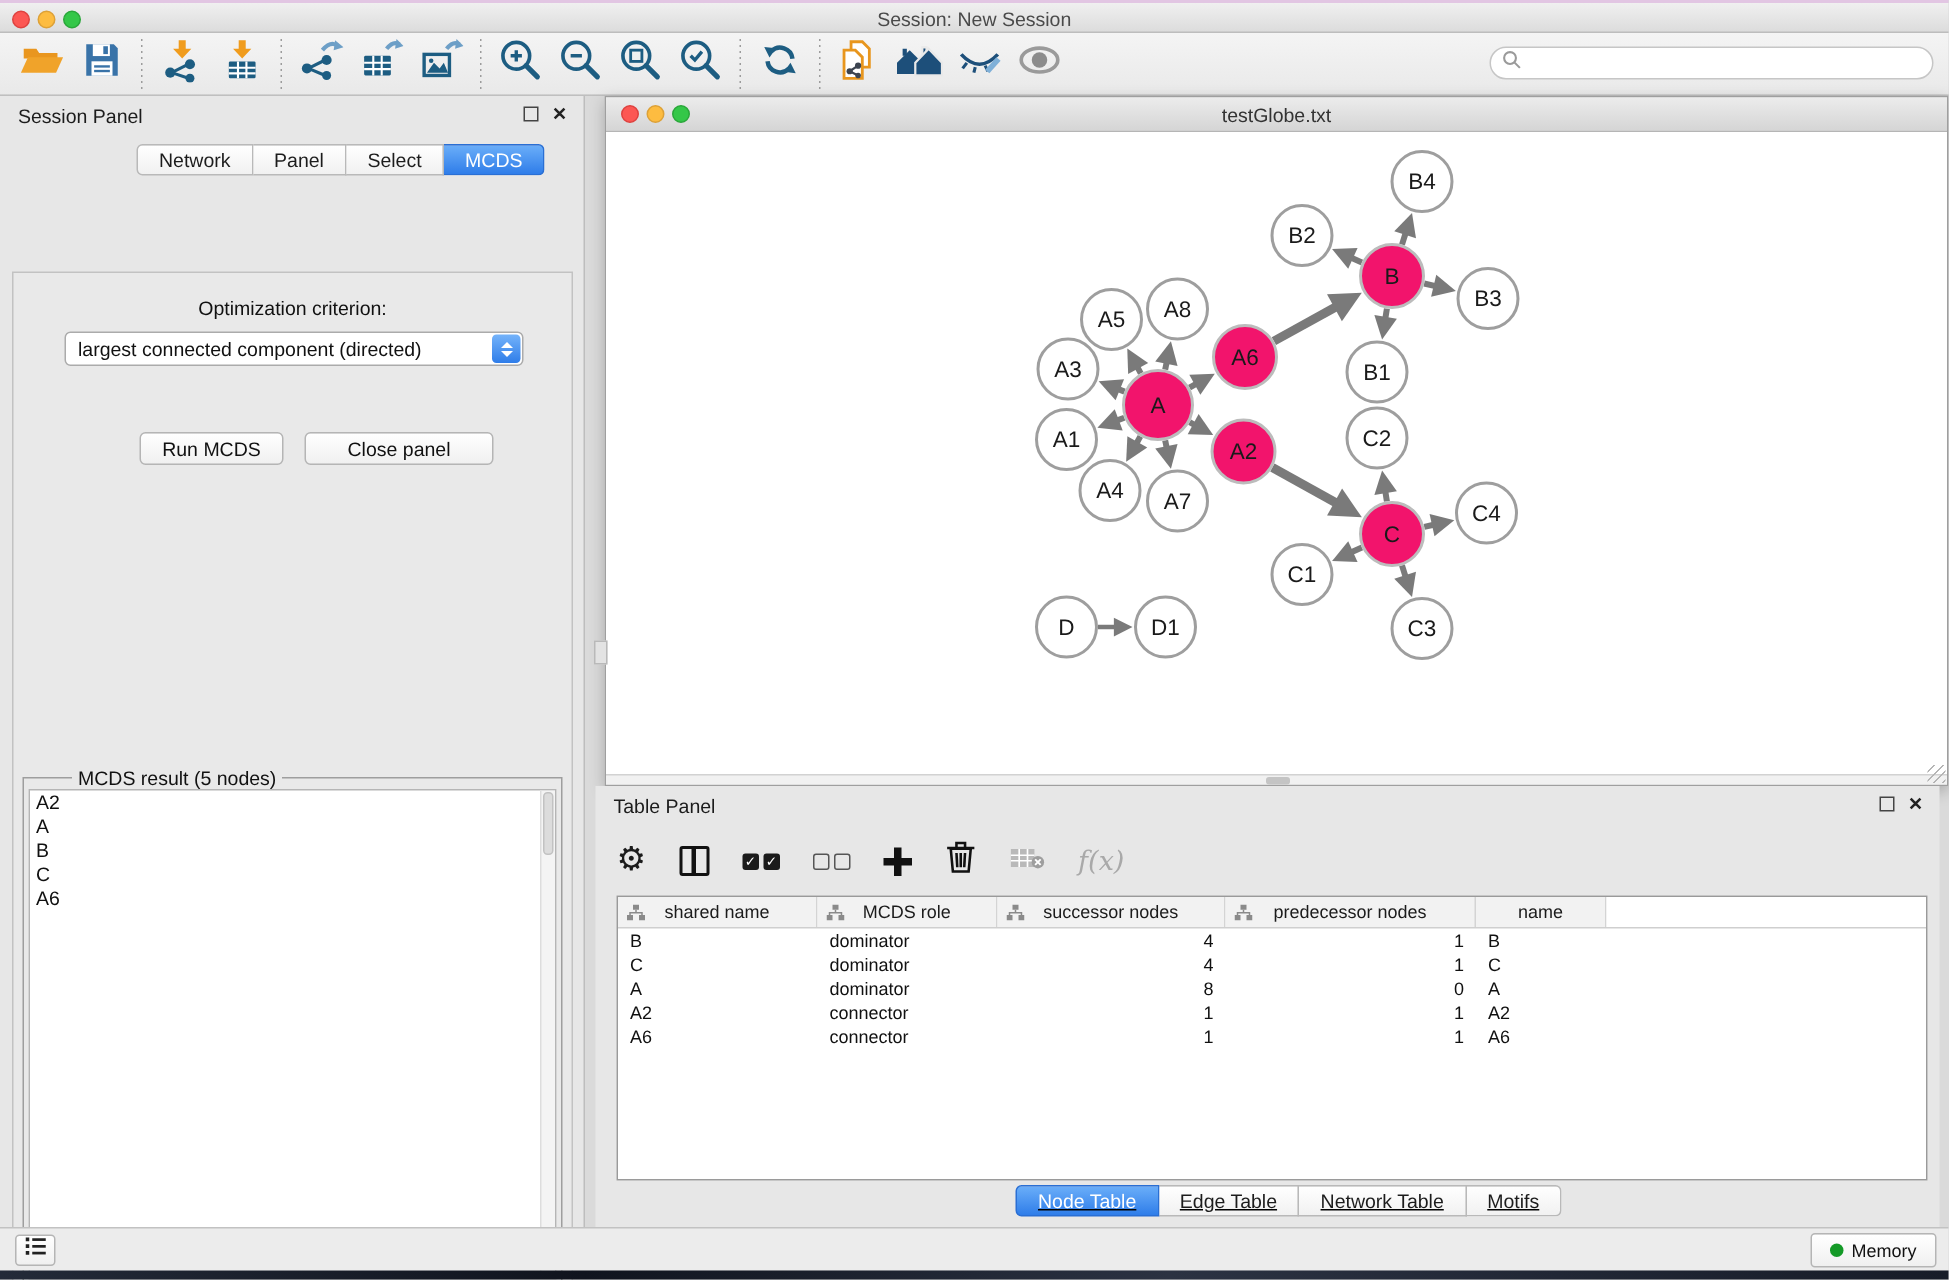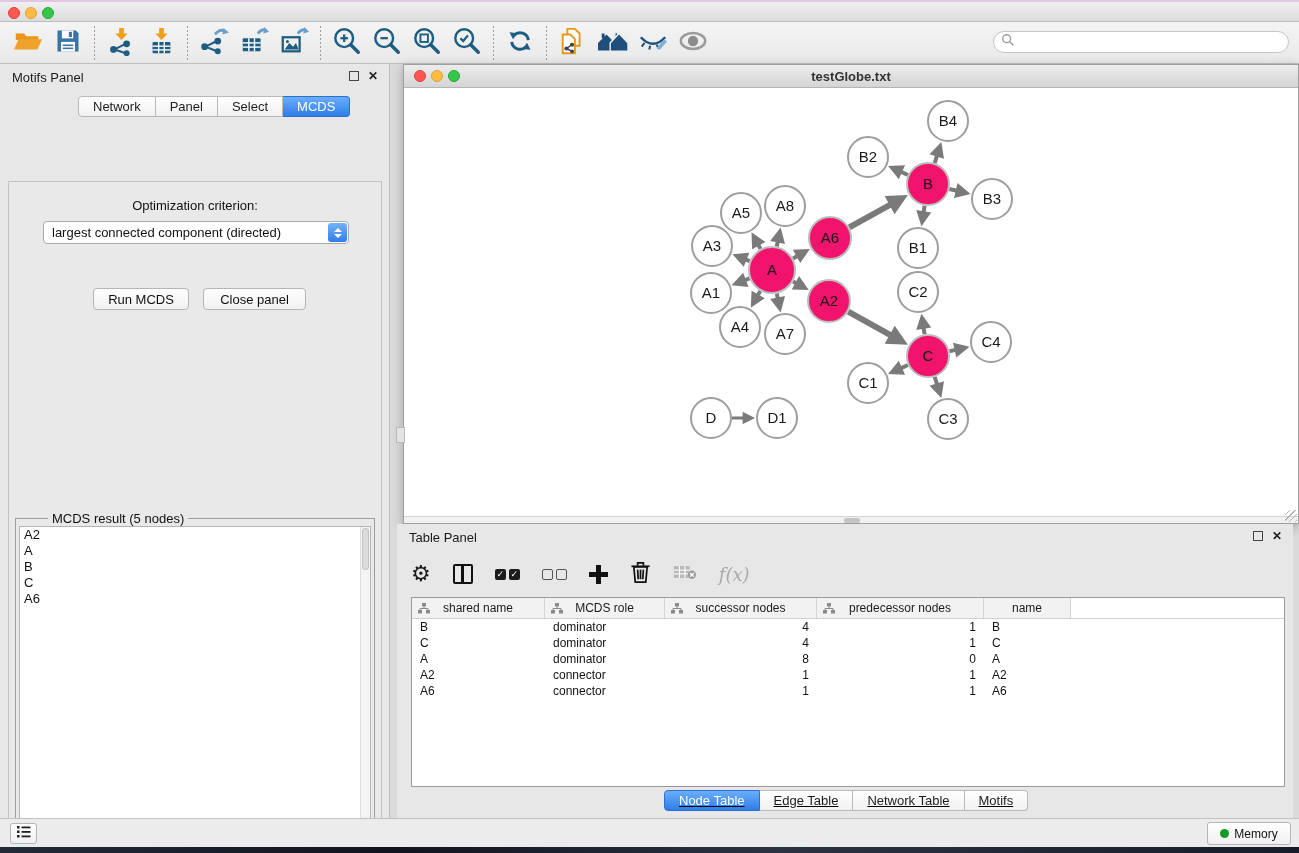--- a/index.html
+++ b/index.html
@@ -33,21 +33,21 @@
   
   #control-panel { position:absolute; left:0; top:64px; width:390px; height:754px;
     background:#e7e7e7; border-right:1px solid #bdbdbd; }
   .panel-titlerow { position:relative; height:24px; }
   .panel-title { position:absolute; left:12px; top:6px; font-size:13px; color:#1c1c1c; }
   .panel-ctrl { position:absolute; top:5px; width:14px; height:14px; font-size:12px; color:#222;
     display:flex; align-items:center; justify-content:center; }
   .float-ico { border:1.5px solid #444; width:10px; height:10px; }
 
   
-  .tabs-row { position:absolute; display:flex; height:21px; }
+  .tabs-row { position:absolute; display:flex; height:21px;margin-left:13px; }
   .tab { height:21px; border:1px solid #b9b9b9; border-left:none; background:linear-gradient(#ffffff,#f1f1f1);
     font-size:13px; color:#1c1c1c; display:flex; align-items:center; justify-content:center; padding:0 14px; }
   .tab:first-child { border-left:1px solid #b9b9b9; border-radius:4px 0 0 4px; }
   .tab:last-child { border-radius:0 4px 4px 0; }
   .tab.selected { background:linear-gradient(#6aaef9,#2f7de9); color:#fff; border-color:#2a6fd4; }
 
   #cp-content { position:absolute; left:8px; top:117px; width:374px; height:683px;
     background:#e9e9e9; border:1px solid #c2c2c2; }
   #opt-label { position:absolute; left:0; right:0; top:16px; text-align:center; font-size:13px; color:#111; }
   #criterion { position:absolute; left:34px; top:39px; width:306px; height:23px; background:#fff;
@@ -72,21 +72,21 @@
   .result-item { font-size:13px; color:#111; padding:1px 0 1px 4px; line-height:14px; }
   #result-scroll { position:absolute; right:0; top:0; bottom:0; width:10px; background:#f4f4f4;
     border-left:1px solid #ddd; }
   #result-thumb { position:absolute; top:1px; left:1px; width:7px; height:42px; background:#dcdcdc;
     border:1px solid #c2c2c2; border-radius:3px; }
 
   
   #network-window { position:absolute; left:403px; top:64px; width:896px; height:460px;
     background:#fff; border:1px solid #9f9f9f; box-shadow:0 3px 10px rgba(0,0,0,0.25); }
   #nw-titlebar { position:absolute; left:0; top:0; right:0; height:23px;
-    background:linear-gradient(#ececec,#d5d5d5); border-bottom:1px solid #b5b5b5;font-weight:bold; }
+    background:linear-gradient(#ececec,#d5d5d5); border-bottom:1px solid #b5b5b5; }
   #nw-titlebar .title { position:absolute; left:0; right:0; top:4px; text-align:center; font-size:13px; color:#333; }
   #nw-canvas { position:absolute; left:0; top:23px; width:894px; height:428px; background:#fff; }
   #nw-hscroll { position:absolute; left:0; bottom:0; right:0; height:7px; background:#f1f1f1; border-top:1px solid #d2d2d2; }
   #nw-hthumb { position:absolute; left:440px; top:1px; width:16px; height:5px; background:#c4c4c4; border-radius:2px; }
   #nw-resize { position:absolute; right:1px; bottom:1px; width:12px; height:12px;
     background:repeating-linear-gradient(135deg, transparent 0 3px, #b5b5b5 3px 4px); }
   #splitter-thumb { position:absolute; left:396px; top:427px; width:9px; height:16px;
     background:#e3e3e3; border:1px solid #b9b9b9; }
 
   
@@ -130,20 +130,21 @@
   #desktop-bottom { position:absolute; left:0; top:847px; width:1299px; height:6px;
     background:linear-gradient(90deg,#232a38,#10141e 30%,#2b3242 60%,#171c28); }
 </style>
 </head>
 <body>
 
 <div id="titlebar">
   <div class="tl-dot tl-red" style="left:8px"></div>
   <div class="tl-dot tl-yellow" style="left:25px"></div>
   <div class="tl-dot tl-green" style="left:42px"></div>
+  <div class="title">Session: New Session</div>
 </div>
 
 <div id="toolbar">
   <div class="tb-btn">
     <span><svg width="30" height="30" viewBox="0 0 32 32">
           <path d="M3 8h9l2 3h13v4H3z" fill="#e9961f"></path>
           <path d="M1 25l5-11h25l-5 11z" fill="#f0a32a"></path>
         </svg></span>
   </div>
   <div class="tb-btn">
@@ -315,21 +316,21 @@
 <div id="search-box">
   <span><svg width="14" height="14" viewBox="0 0 16 16">
         <circle cx="6.5" cy="6.5" r="4.5" fill="none" stroke="#9a9a9a" stroke-width="1.6"></circle>
         <line x1="10" y1="10" x2="14" y2="14" stroke="#9a9a9a" stroke-width="1.6"></line>
       </svg></span>
   <input type="text" placeholder="" style="">
 </div>
 
 <div id="control-panel">
   <div class="panel-titlerow">
-    <span class="panel-title">Motifs Panel</span>
+    <span class="panel-title">Session Panel</span>
     <span class="panel-ctrl" style="right:28px">
         <span class="float-ico"></span>
       </span>
     <span class="panel-ctrl" style="right:9px; font-weight:bold;">
         <span>✕</span>
       </span>
   </div>
   <div class="tabs-row" style="left:78px; top:32px;">
     <div class="tab">Network</div>
     <div class="tab">Panel</div>
@@ -339,21 +340,21 @@
   <div id="cp-content">
     <div id="criterion">
       <span>largest connected component (directed)</span>
       <span class="stepper">
           <span class="chev-up"></span>
           <span class="chev-dn"></span>
         </span>
     </div>
     <div id="opt-label">Optimization criterion:</div>
     <div class="cp-btn" style="left:84px; width:96px;">Run MCDS</div>
-    <div class="cp-btn" style="left:194px; width:103px;">Close panel</div>
+    <div class="cp-btn" style="left:194px; width:126px;">Close panel</div>
     <div id="result-group">
       <span id="result-legend">MCDS result (5 nodes)</span>
       <div id="result-list">
         <div class="result-item">A2</div>
         <div class="result-item">A</div>
         <div class="result-item">B</div>
         <div class="result-item">C</div>
         <div class="result-item">A6</div>
         <div id="result-scroll">
             <div id="result-thumb"></div>

